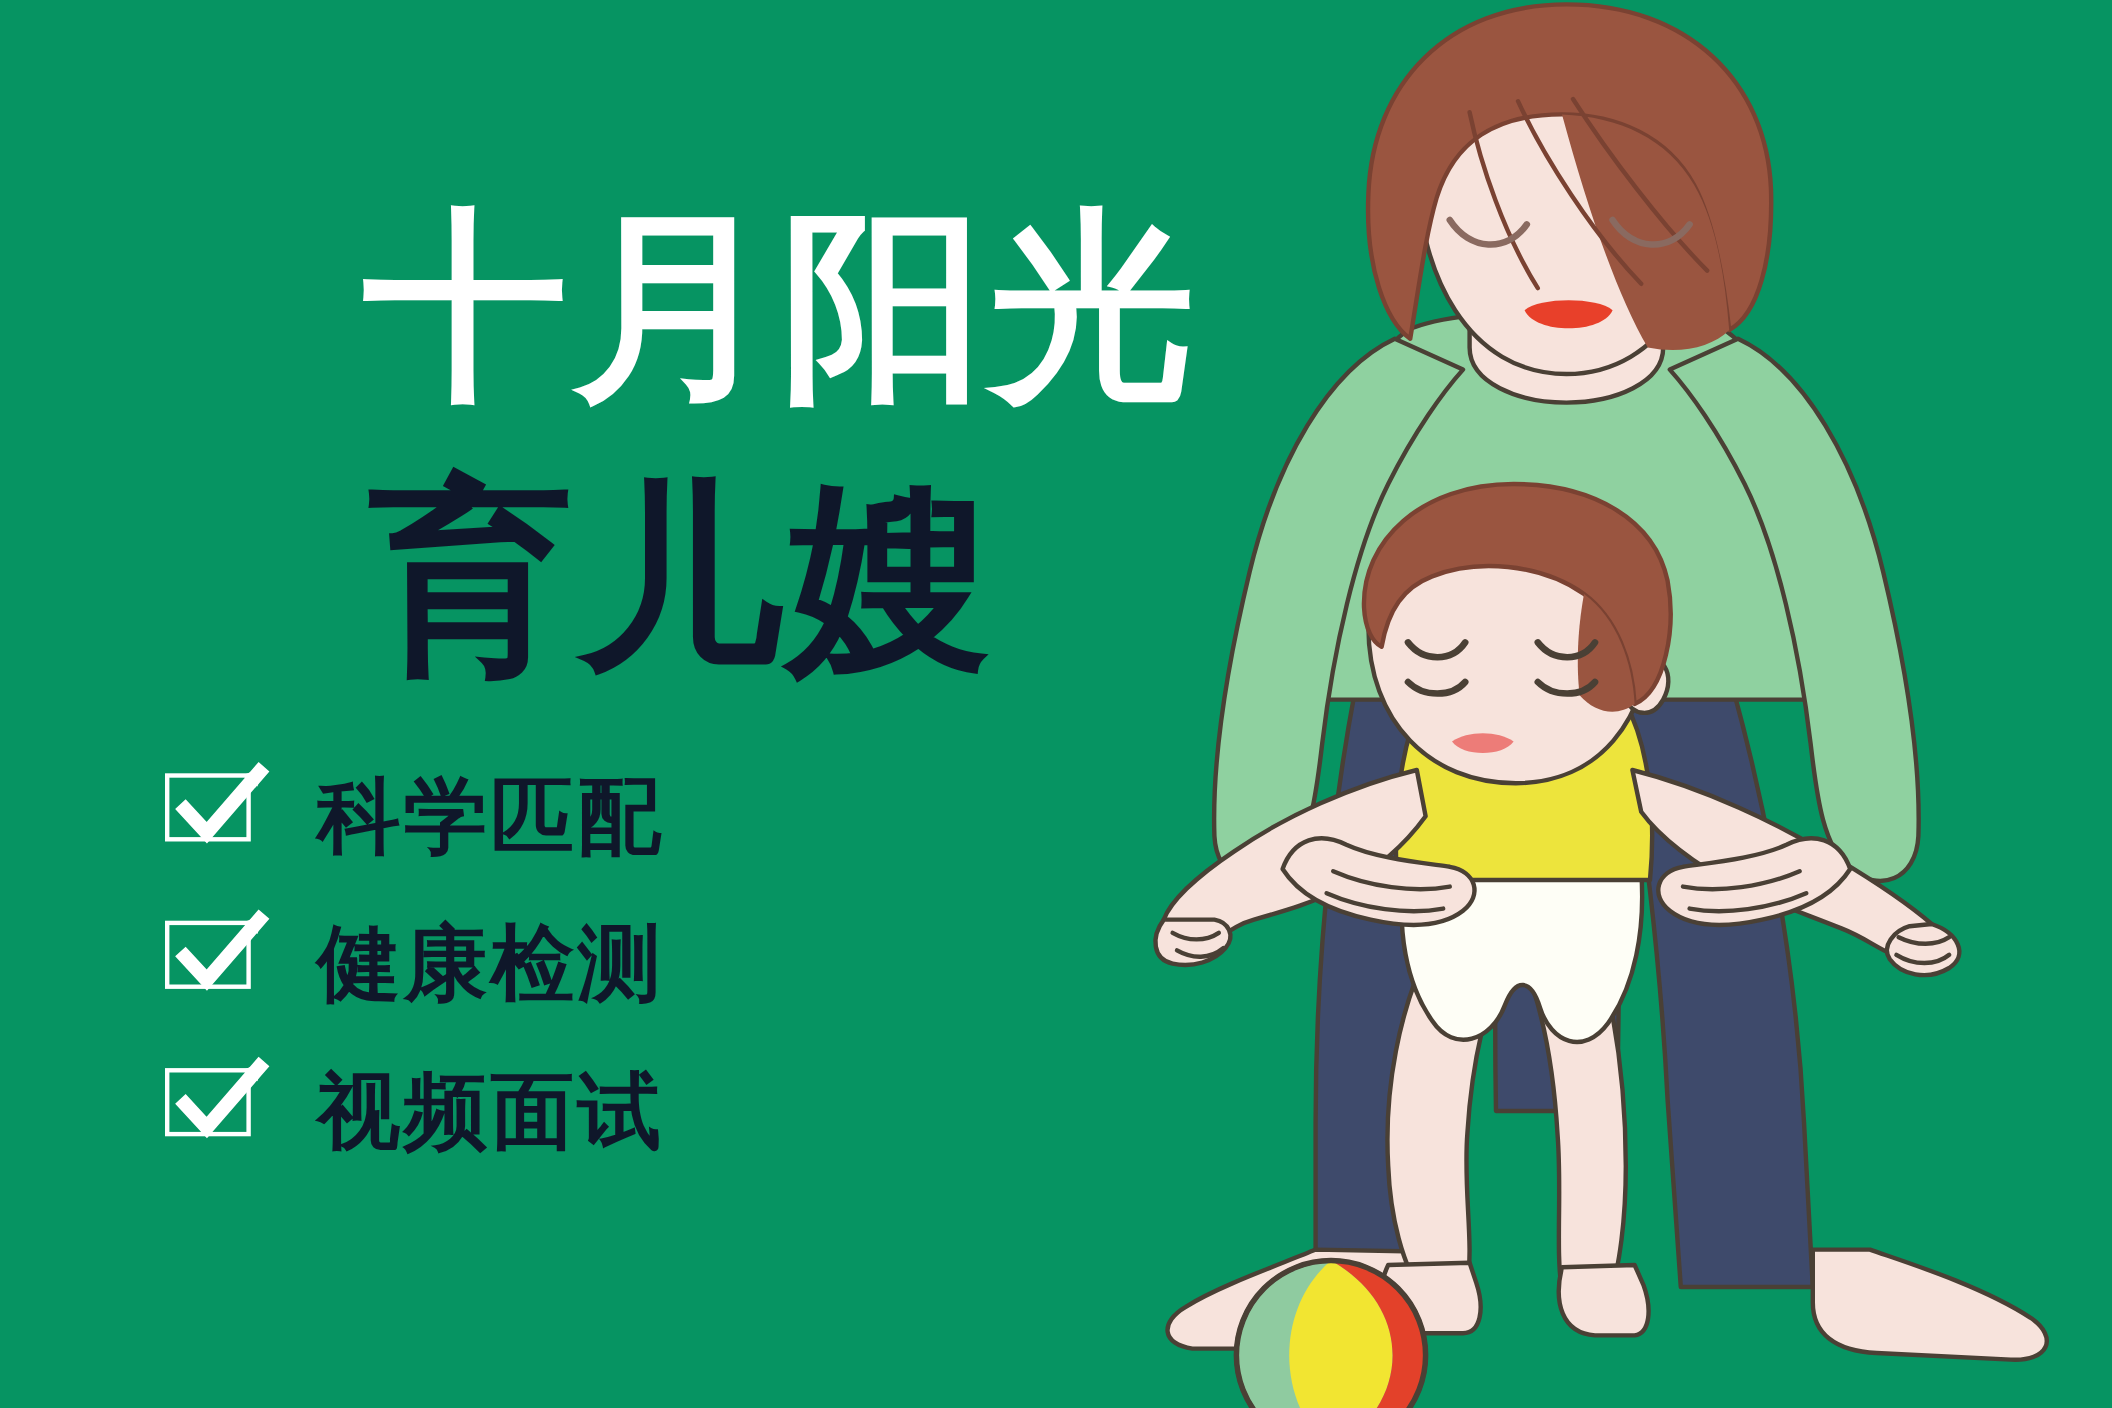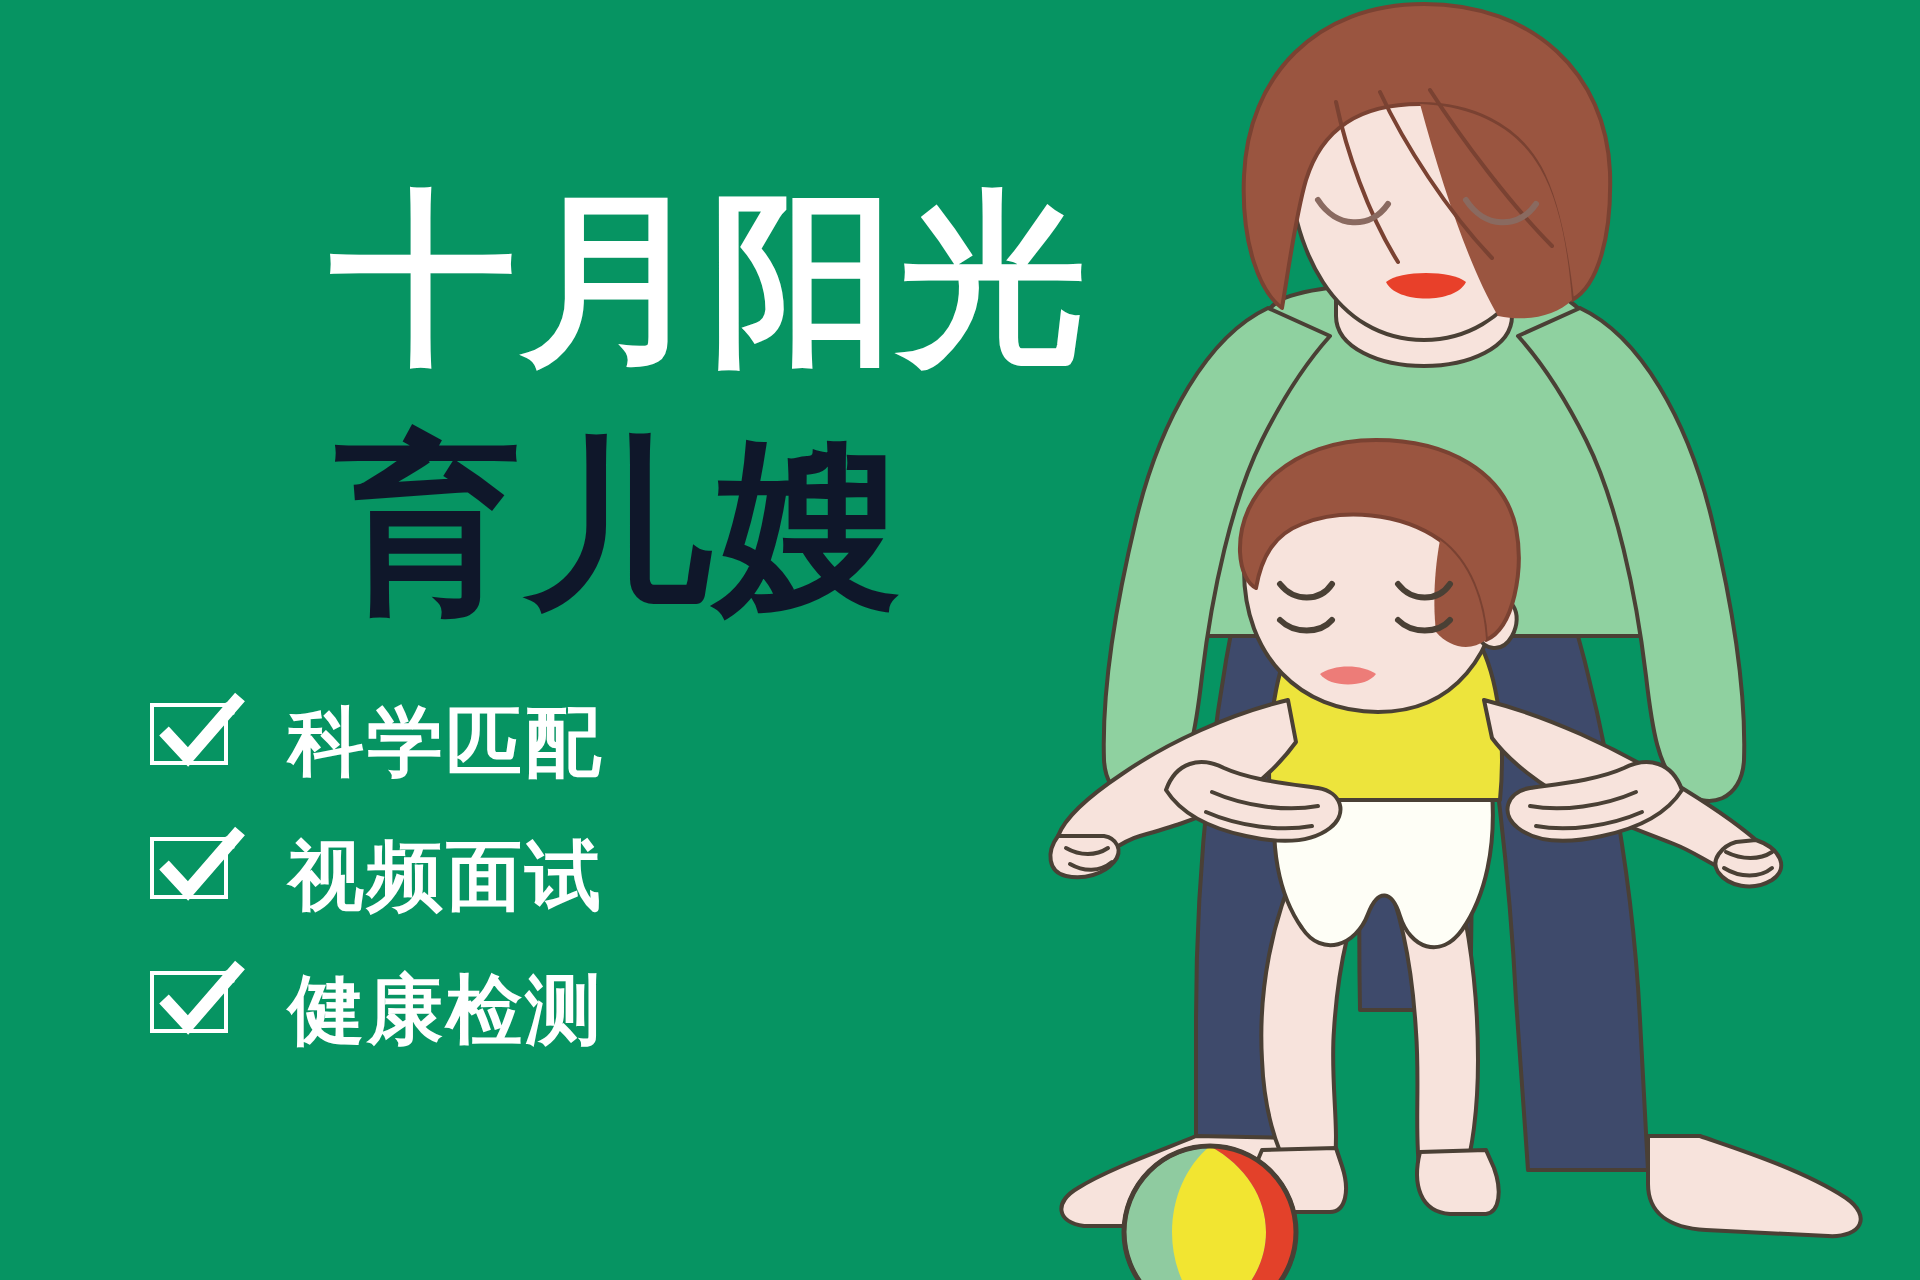--- a/index.html
+++ b/index.html
@@ -80,21 +80,21 @@
   }
   .check-icon svg {
     position: absolute;
     left: 0;
     top: 0;
     width: 96px;
     height: 74px;
     overflow: visible;
   }
   .feature-label {
-    color: #ffffff;
+    color: #0f172a;
     font-size: 76px;
     font-weight: 700;
     letter-spacing: 3px;
     line-height: 1;
     white-space: nowrap;
     font-family: "DejaVu Sans", "Liberation Sans", sans-serif;
     margin-top: 19px;
   }
 
   
@@ -136,32 +136,32 @@
       </div>
 
       <div class="feature-row">
         <span class="check-icon">
           <span class="box"></span>
           <svg viewBox="0 0 96 74">
             <path d="M16 36 L40 62 L92 2" fill="none" stroke="#ffffff" stroke-width="13" stroke-linecap="butt" stroke-linejoin="miter"></path>
             <path d="M92 2 L72 10 L86 20 Z" fill="#ffffff"></path>
           </svg>
         </span>
-        <span class="feature-label">视频面试</span>
+        <span class="feature-label">健康检测</span>
       </div>
 
       <div class="feature-row">
         <span class="check-icon">
           <span class="box"></span>
           <svg viewBox="0 0 96 74">
             <path d="M16 36 L40 62 L92 2" fill="none" stroke="#ffffff" stroke-width="13" stroke-linecap="butt" stroke-linejoin="miter"></path>
             <path d="M92 2 L72 10 L86 20 Z" fill="#ffffff"></path>
           </svg>
         </span>
-        <span class="feature-label">健康检测</span>
+        <span class="feature-label">视频面试</span>
       </div>
 
     </div>
   </div>
 
   <div class="illustration">
     <svg viewBox="0 0 920 1280" xmlns="http://www.w3.org/2000/svg">
       <defs>
         <clipPath id="clip-all">
             <rect x="0" y="0" width="920" height="1280"></rect>

